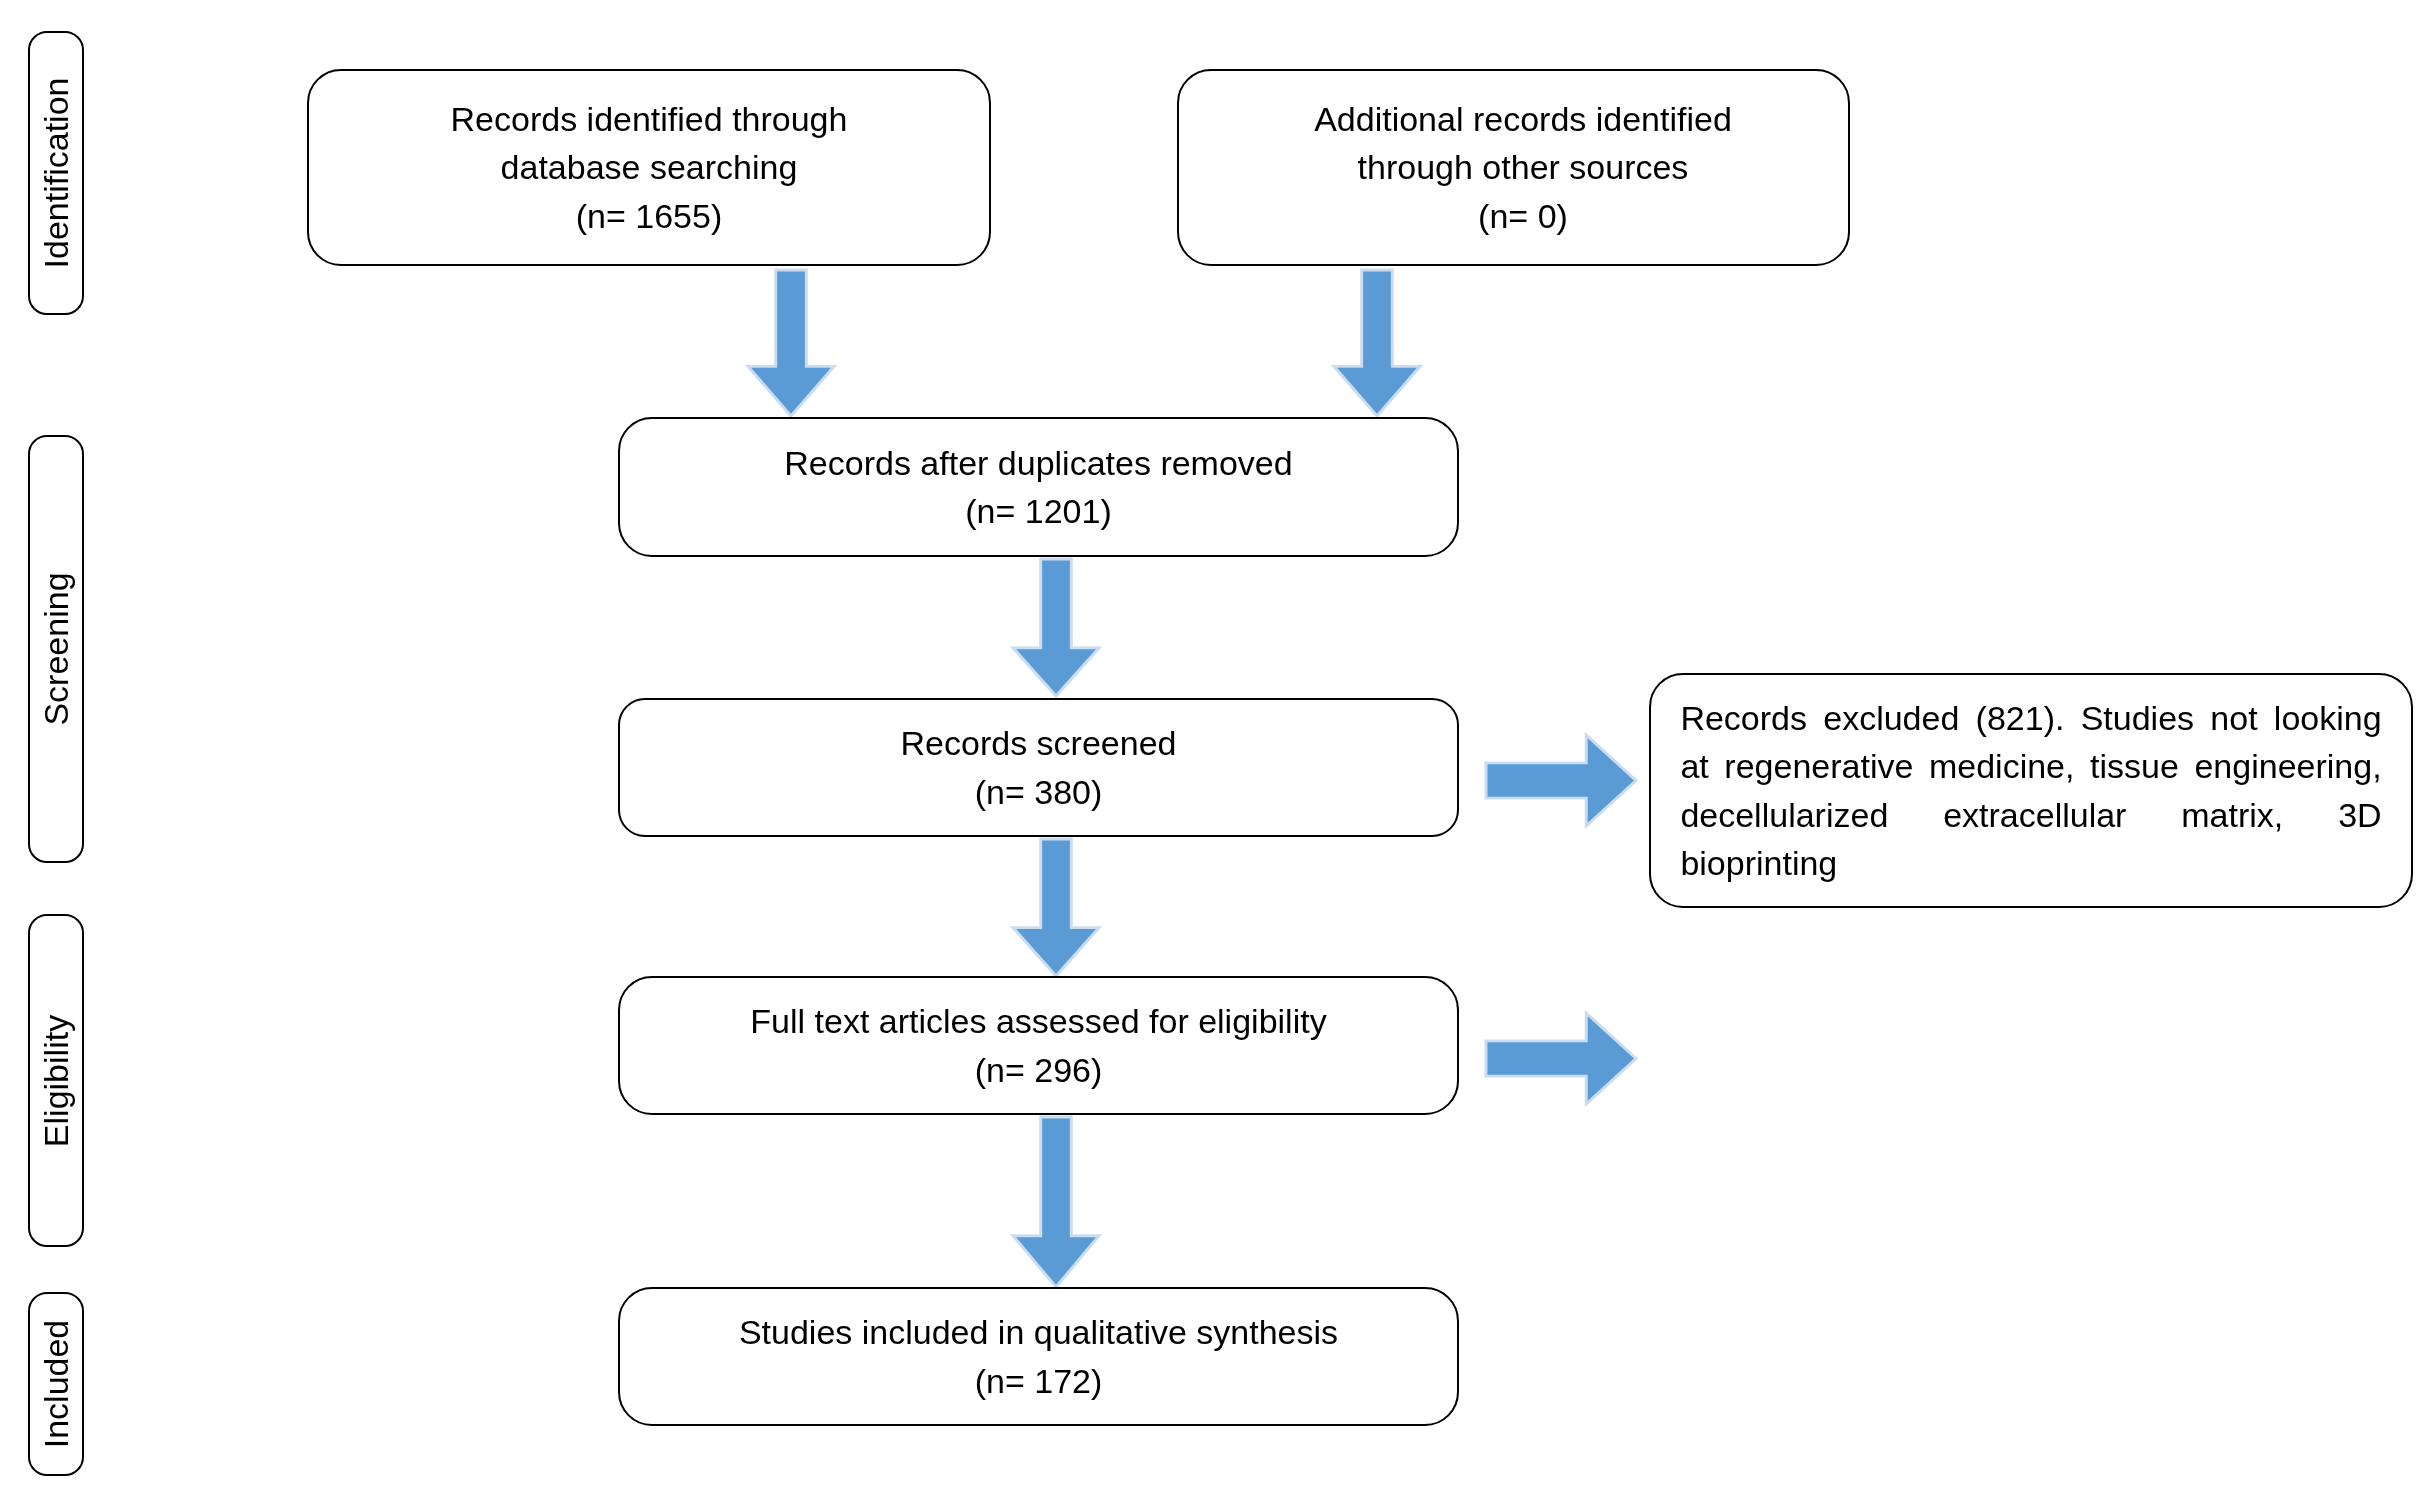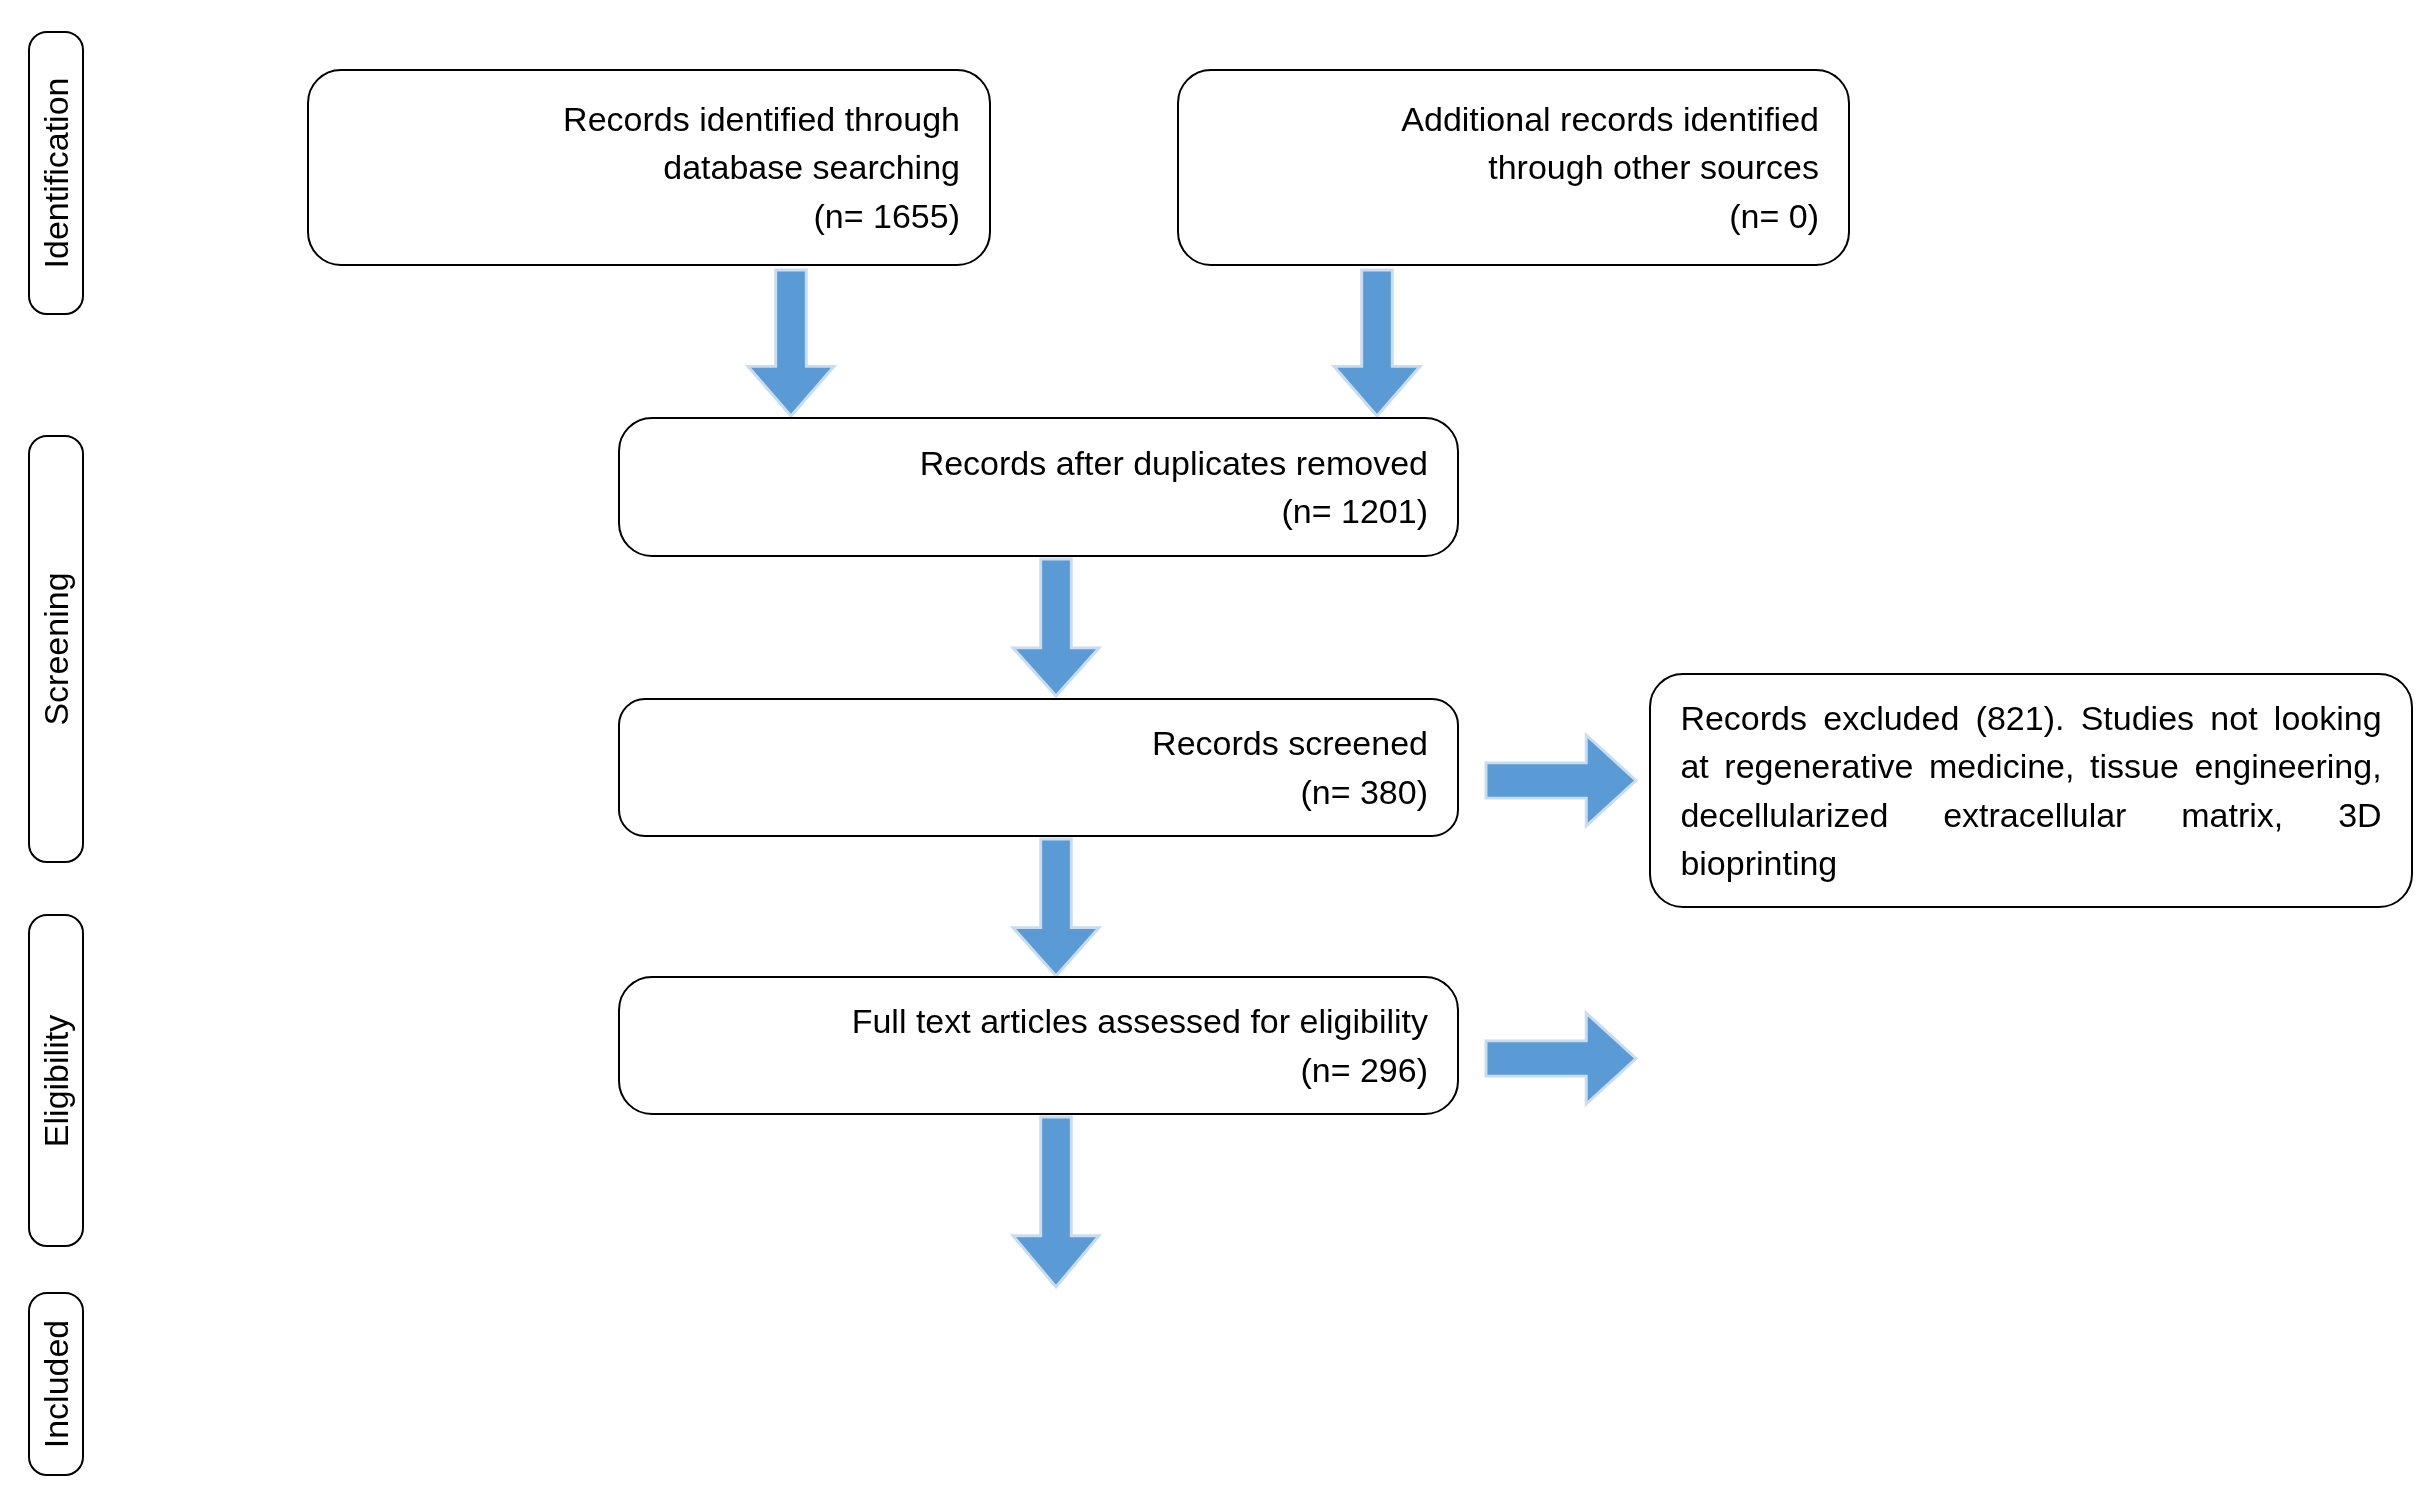--- a/index.html
+++ b/index.html
@@ -26,21 +26,21 @@
     border-radius: 34px;
     display: flex;
     align-items: center;
     justify-content: center;
     padding: 8.8px 29px;
   }
   .node .node-text {
     font-size: 34px;
     line-height: 1.42;
     color: #000000;
-    text-align: right;
+    text-align: center;
     width: 100%;
     white-space: pre-line;
   }
   .node.justified .node-text {
     text-align: justify;
     text-align-last: left;
     white-space: normal;
     padding: 0 4.4px;
   }
 
@@ -164,15 +164,19 @@
     </svg>
   </div>
 
 
   <div class="arrow" style="left:1013px; top:1117px; width:86px; height:170px;">
     <svg viewBox="0 0 118 232" preserveAspectRatio="none">
       <polygon points="38,0 80,0 80,162 118,162 59,232 0,162 38,162" fill="#5B9BD5" stroke="#C9DCF0" stroke-width="4"></polygon>
     </svg>
   </div>
 
+  <div class="node" style="left:618px; top:1287px; width:841px; height:139px;">
+    <div class="node-text">Studies included in qualitative synthesis
+(n= 172)</div>
+  </div>
 
 </div>
 
 
 </body></html>

